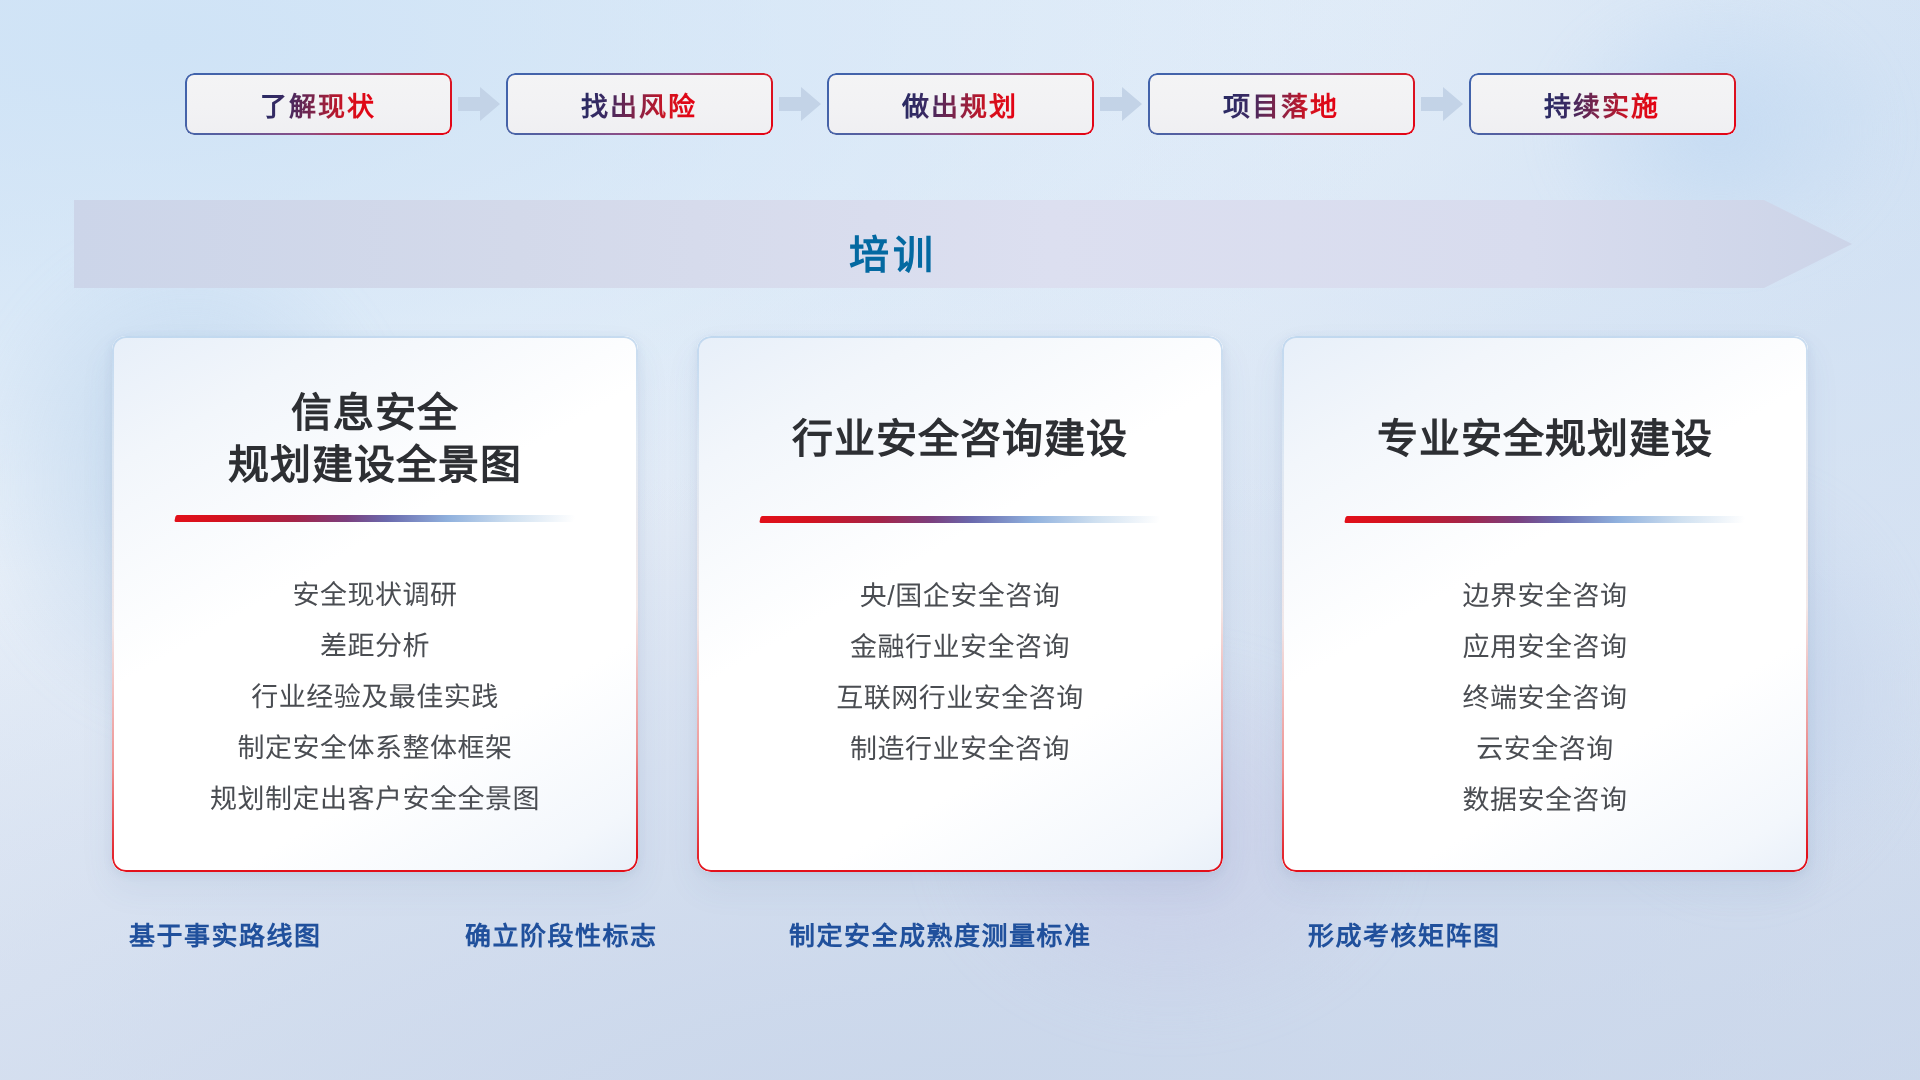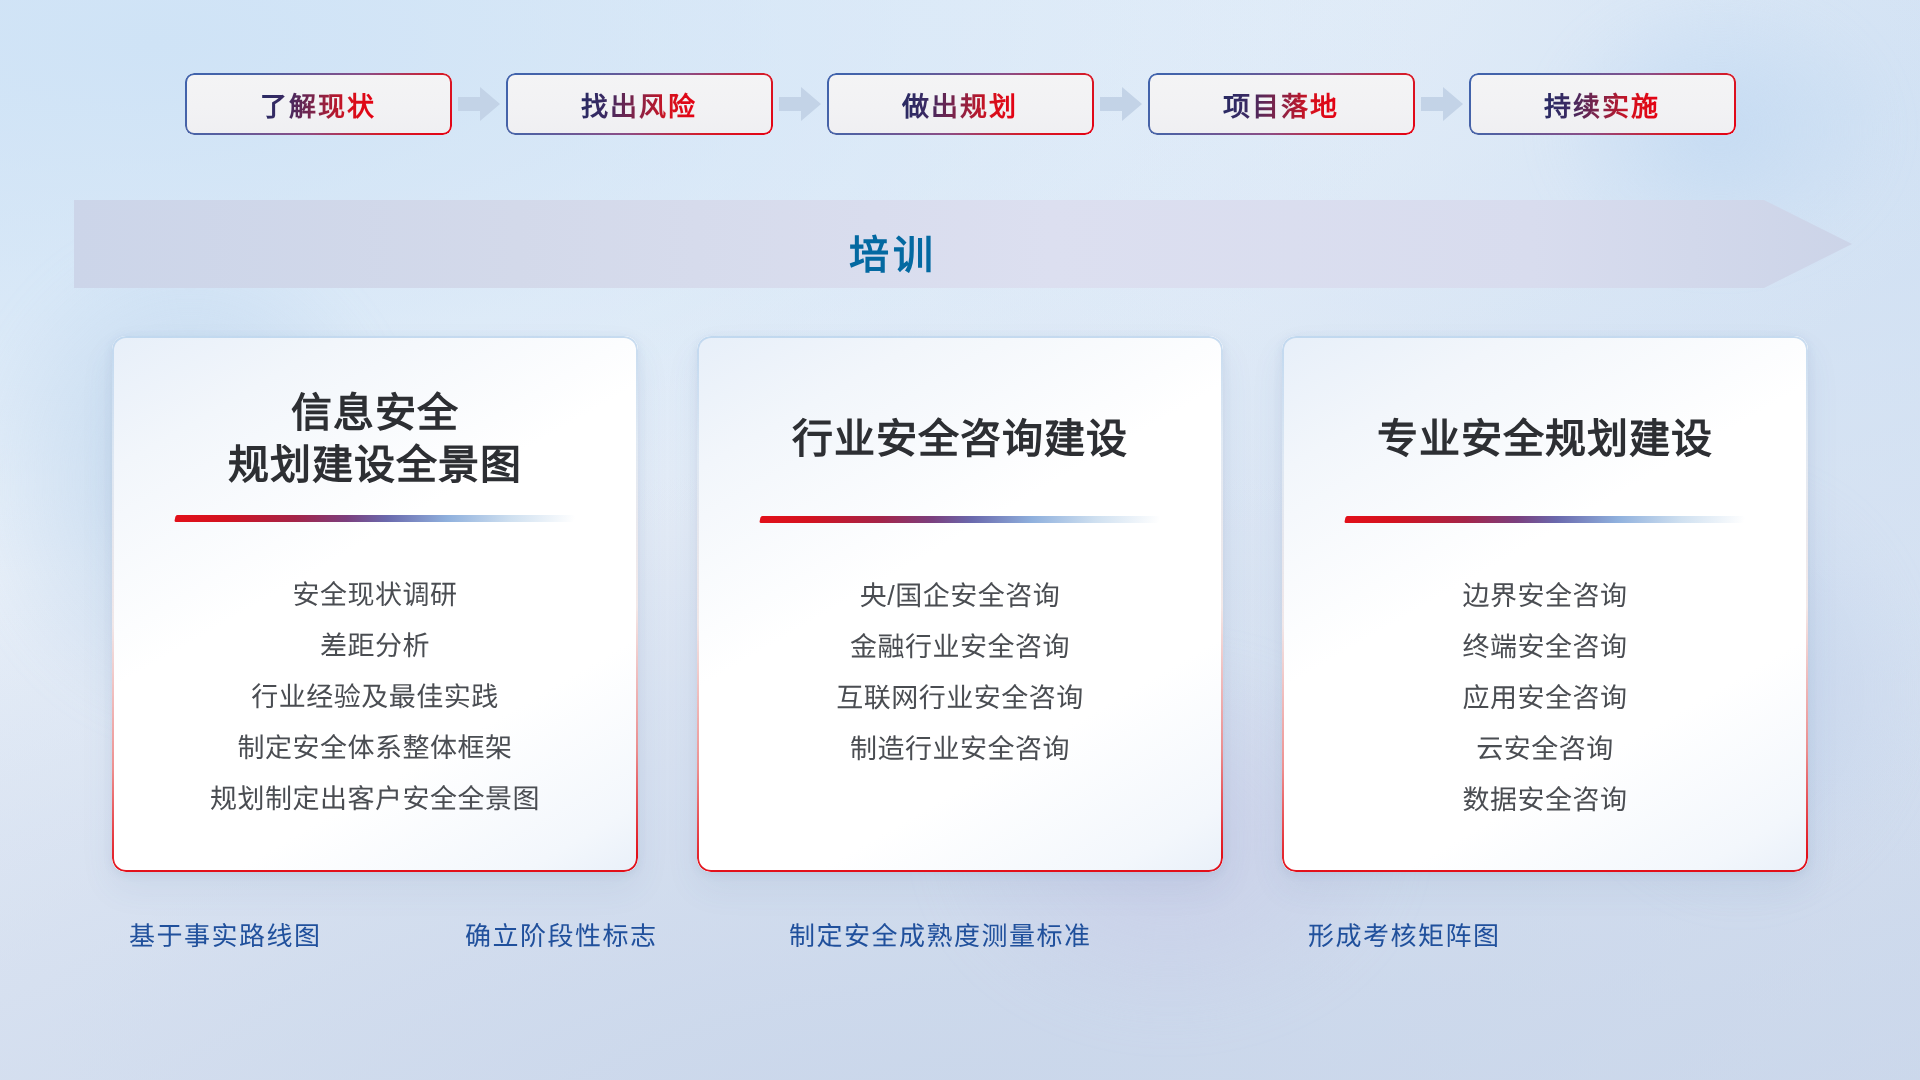--- a/index.html
+++ b/index.html
@@ -151,21 +151,21 @@
     font-size:27px;color:#4a4d52;line-height:51px;
     letter-spacing:.5px;white-space:nowrap;
   }
 
   
   #bottom{
     position:absolute;left:0;right:0;top:915px;height:44px;
   }
   .blabel{
     position:absolute;top:0;
-    font-size:26px;font-weight:400;color:#20509c;letter-spacing:1.5px;
+    font-size:26px;font-weight:700;color:#20509c;letter-spacing:1.5px;
     white-space:nowrap;
   }
   .blabel.b0{left:129px;}
   .blabel.b1{left:465px;}
   .blabel.b2{left:789px;}
   .blabel.b3{left:1308px;}
 </style>
 </head>
 <body>
 
@@ -269,22 +269,22 @@
         <div class="li">互联网行业安全咨询</div>
         <div class="li">制造行业安全咨询</div>
       </div>
     </div>
 
     <div class="card one-line">
       <div class="card-title">专业安全规划建设</div>
       <div class="card-rule"></div>
       <div class="card-list">
         <div class="li">边界安全咨询</div>
+        <div class="li">应用安全咨询</div>
         <div class="li">终端安全咨询</div>
-        <div class="li">应用安全咨询</div>
         <div class="li">云安全咨询</div>
         <div class="li">数据安全咨询</div>
       </div>
     </div>
 
   </div>
 
   <div id="bottom">
     <div class="blabel b0">基于事实路线图</div>
     <div class="blabel b1">确立阶段性标志</div>

